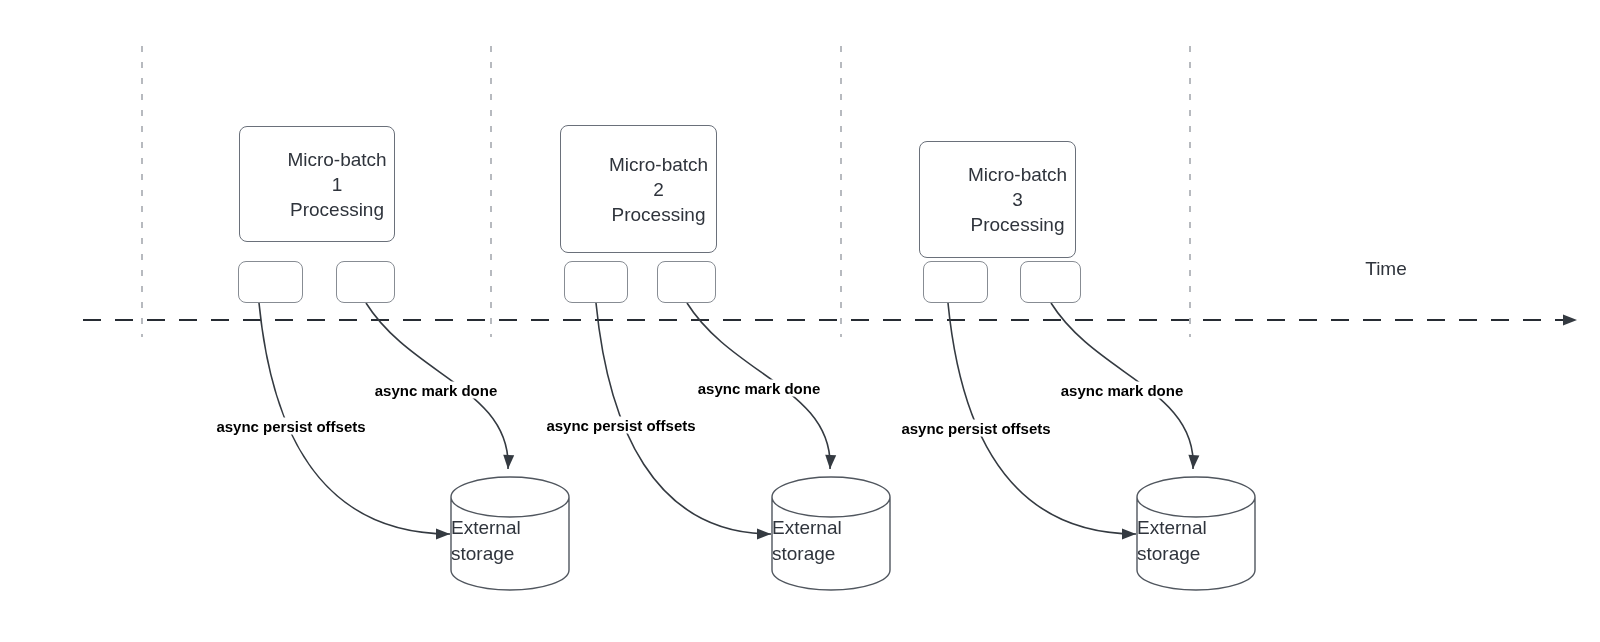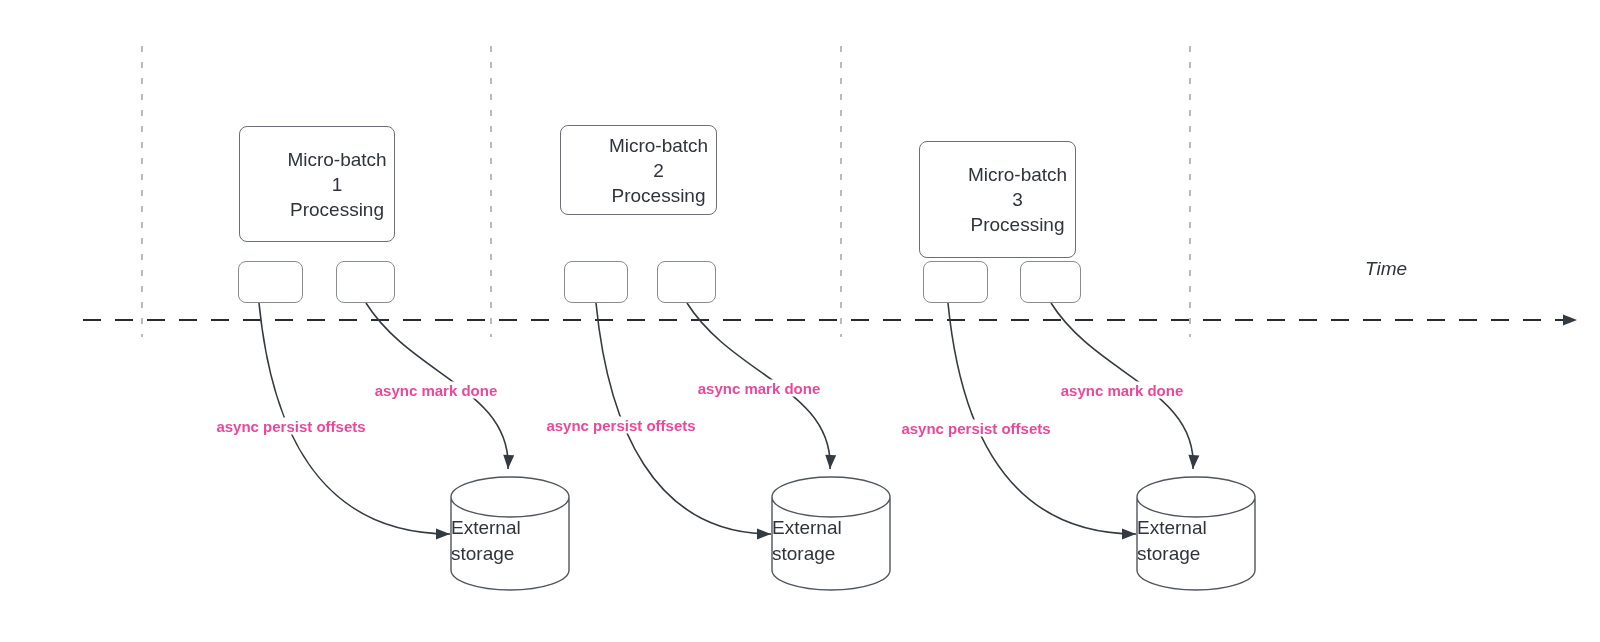--- a/index.html
+++ b/index.html
@@ -36,21 +36,21 @@
     color: #2f343c;
     padding-left: 40px;
   }
   .small-box { border: 1px solid #878c93; }
 
   .edge-label {
     position: absolute;
     transform: translate(-50%, -50%);
     font-size: 15px;
     font-weight: bold;
-    color: #ec4899;
+    color: #000000;
     background: #ffffff;
     padding: 0 3px;
     white-space: nowrap;
   }
   .storage-text {
     position: absolute;
     display: flex;
     align-items: center;
     justify-content: center;
     font-size: 19px;
@@ -100,35 +100,35 @@
   <div class="node big-box" style="left:239px; top:126px; width:156px; height:116px;">
     <span>Micro-batch 1</span>
     <span>Processing</span>
   </div>
   <div class="node small-box" style="left:238px; top:261px; width:65px; height:42px;"></div>
   <div class="node small-box" style="left:336px; top:261px; width:59px; height:42px;"></div>
   <div class="edge-label" style="left:291px; top:426px;">async persist offsets</div>
   <div class="edge-label" style="left:436px; top:390px;">async mark done</div>
   <div class="storage-text" style="left:451px; top:500px; width:118px; height:82px;">External storage</div>
 
-  <div class="node big-box" style="left:560px; top:125px; width:157px; height:90px;">
+  <div class="node big-box" style="left:560px; top:125px; width:157px; height:128px;">
     <span>Micro-batch 2</span>
     <span>Processing</span>
   </div>
   <div class="node small-box" style="left:564px; top:261px; width:64px; height:42px;"></div>
   <div class="node small-box" style="left:657px; top:261px; width:59px; height:42px;"></div>
   <div class="edge-label" style="left:621px; top:425px;">async persist offsets</div>
   <div class="edge-label" style="left:759px; top:388px;">async mark done</div>
   <div class="storage-text" style="left:772px; top:500px; width:118px; height:82px;">External storage</div>
 
   <div class="node big-box" style="left:919px; top:125px; width:157px; height:117px;margin-top:16px;">
     <span>Micro-batch 3</span>
     <span>Processing</span>
   </div>
   <div class="node small-box" style="left:923px; top:261px; width:65px; height:42px;"></div>
   <div class="node small-box" style="left:1020px; top:261px; width:61px; height:42px;"></div>
   <div class="edge-label" style="left:976px; top:428px;">async persist offsets</div>
   <div class="edge-label" style="left:1122px; top:390px;">async mark done</div>
   <div class="storage-text" style="left:1137px; top:500px; width:118px; height:82px;">External storage</div>
 
-  <div class="time-label" style="left:1386px; top:269px;font-style:italic;">Time</div>
+  <div class="time-label" style="left:1386px; top:269px;">Time</div>
 
 </div>
 
 </body></html>

